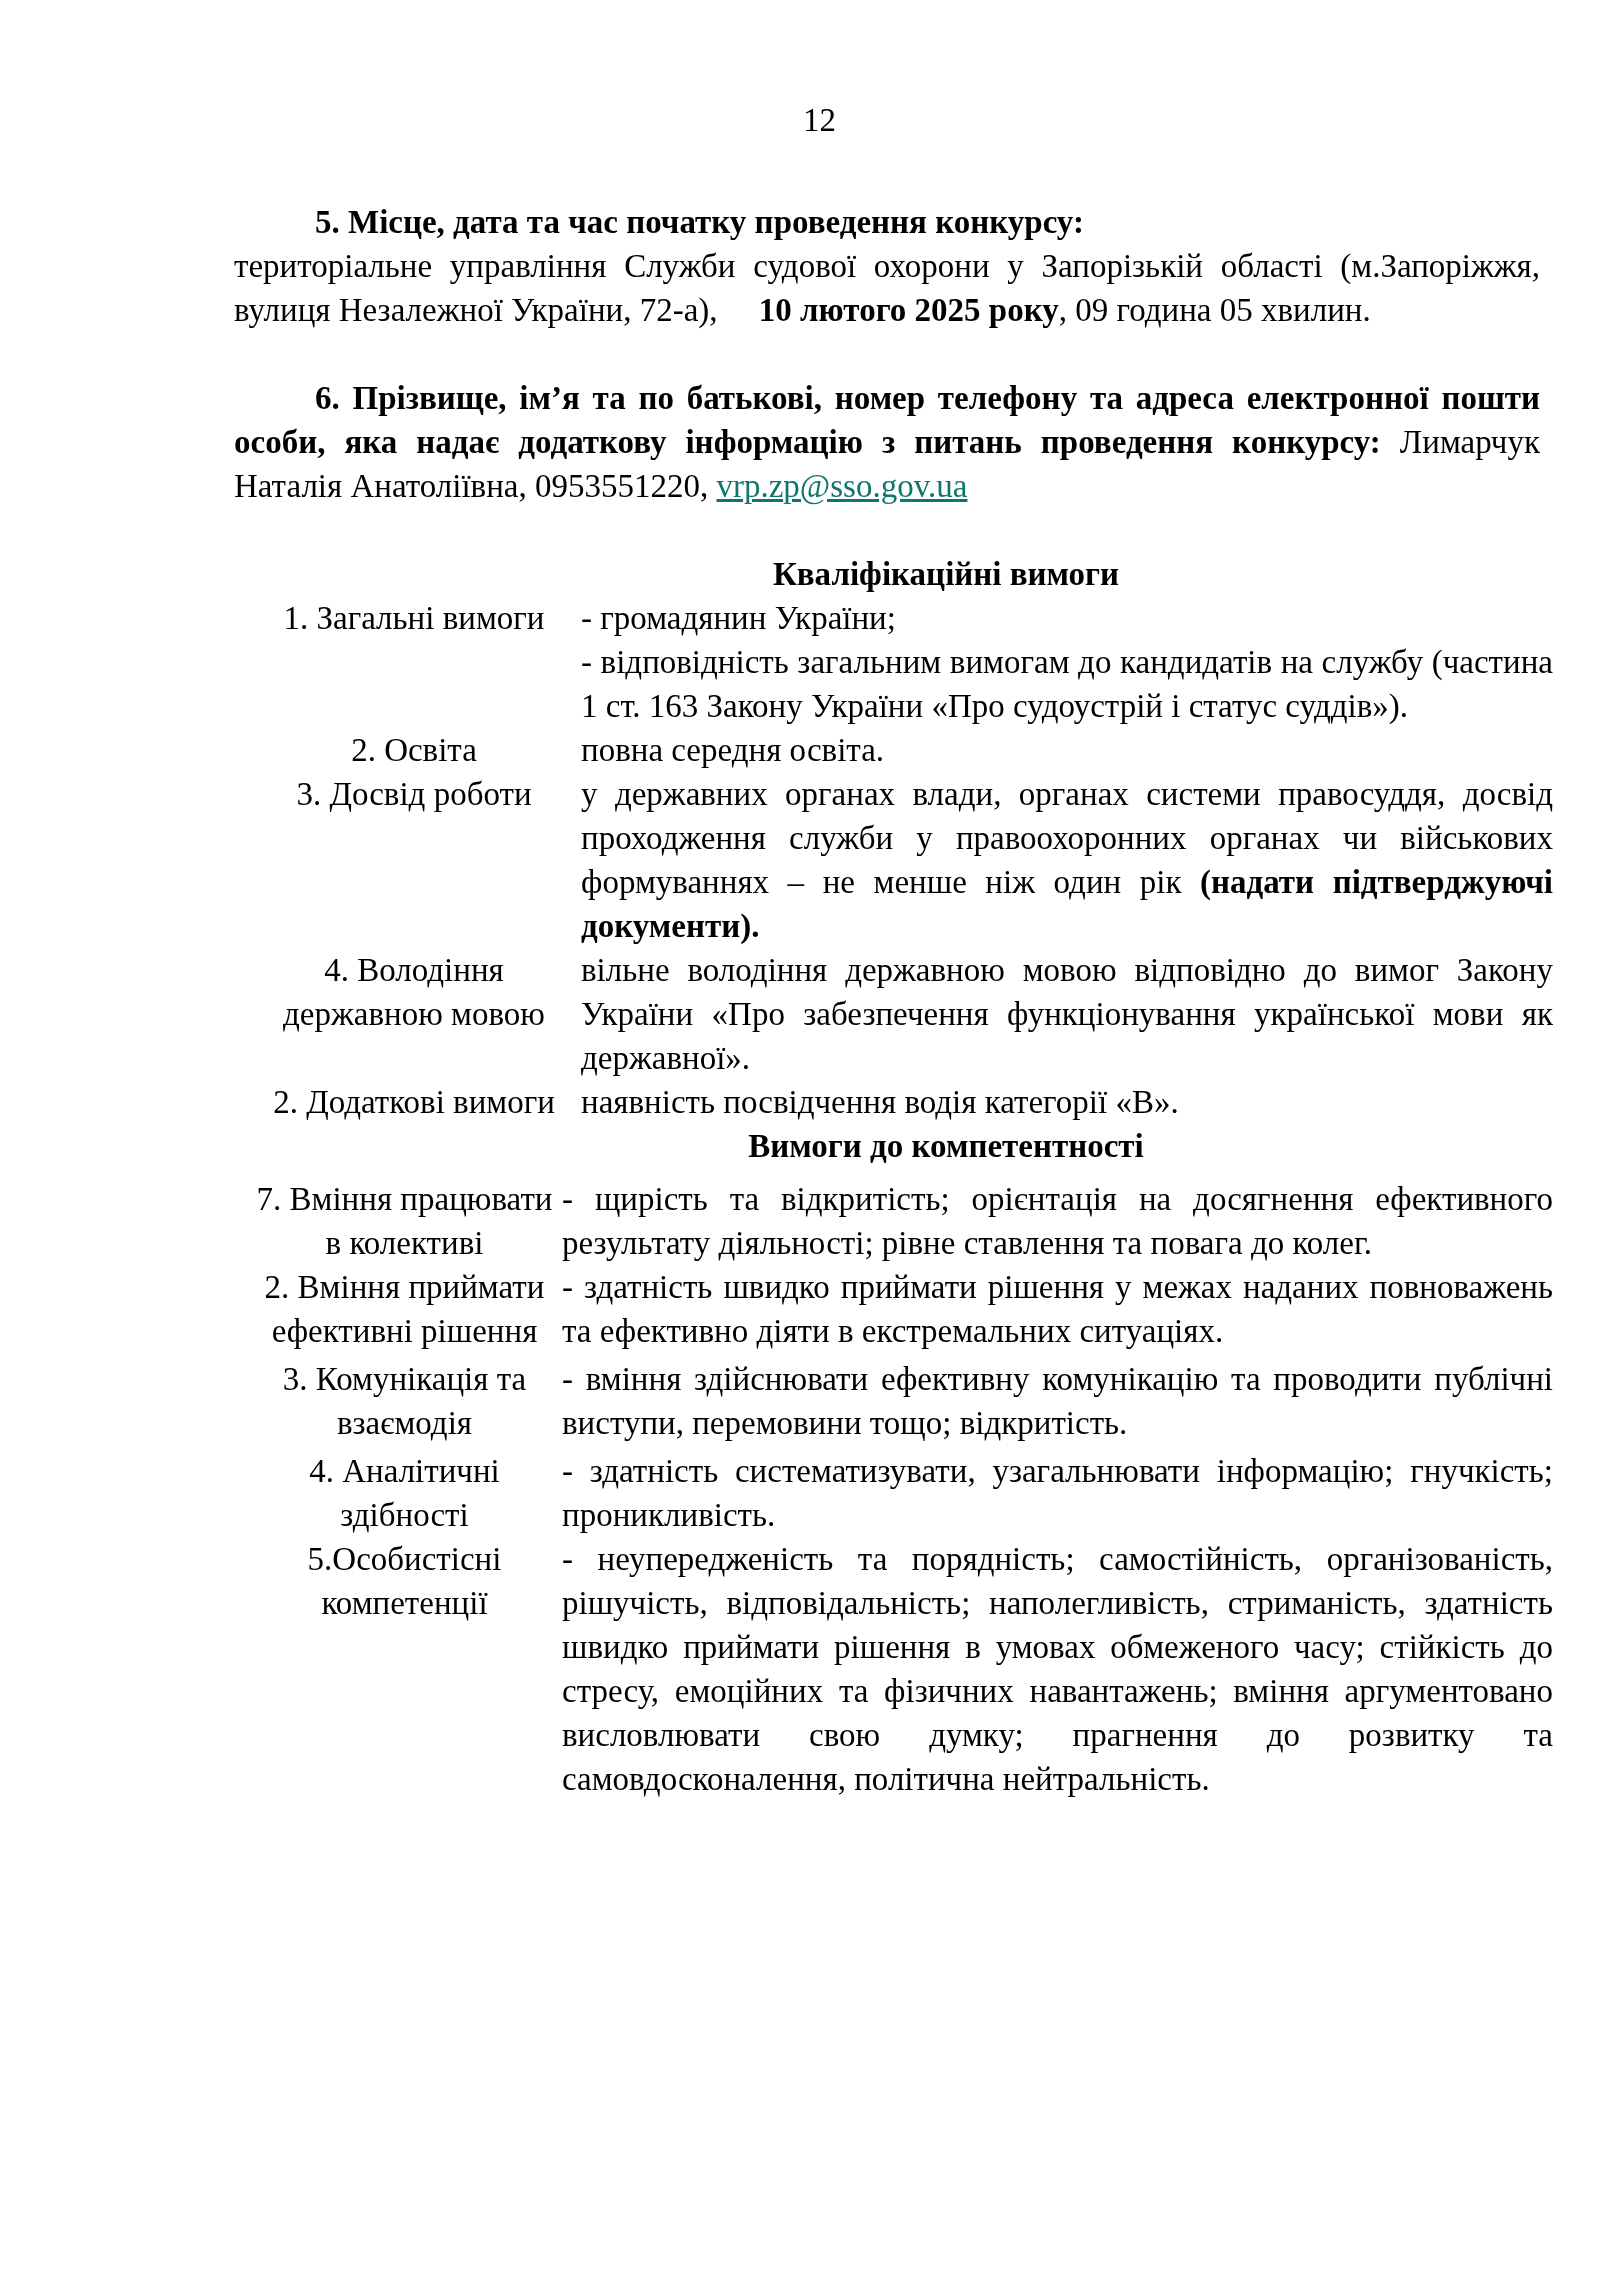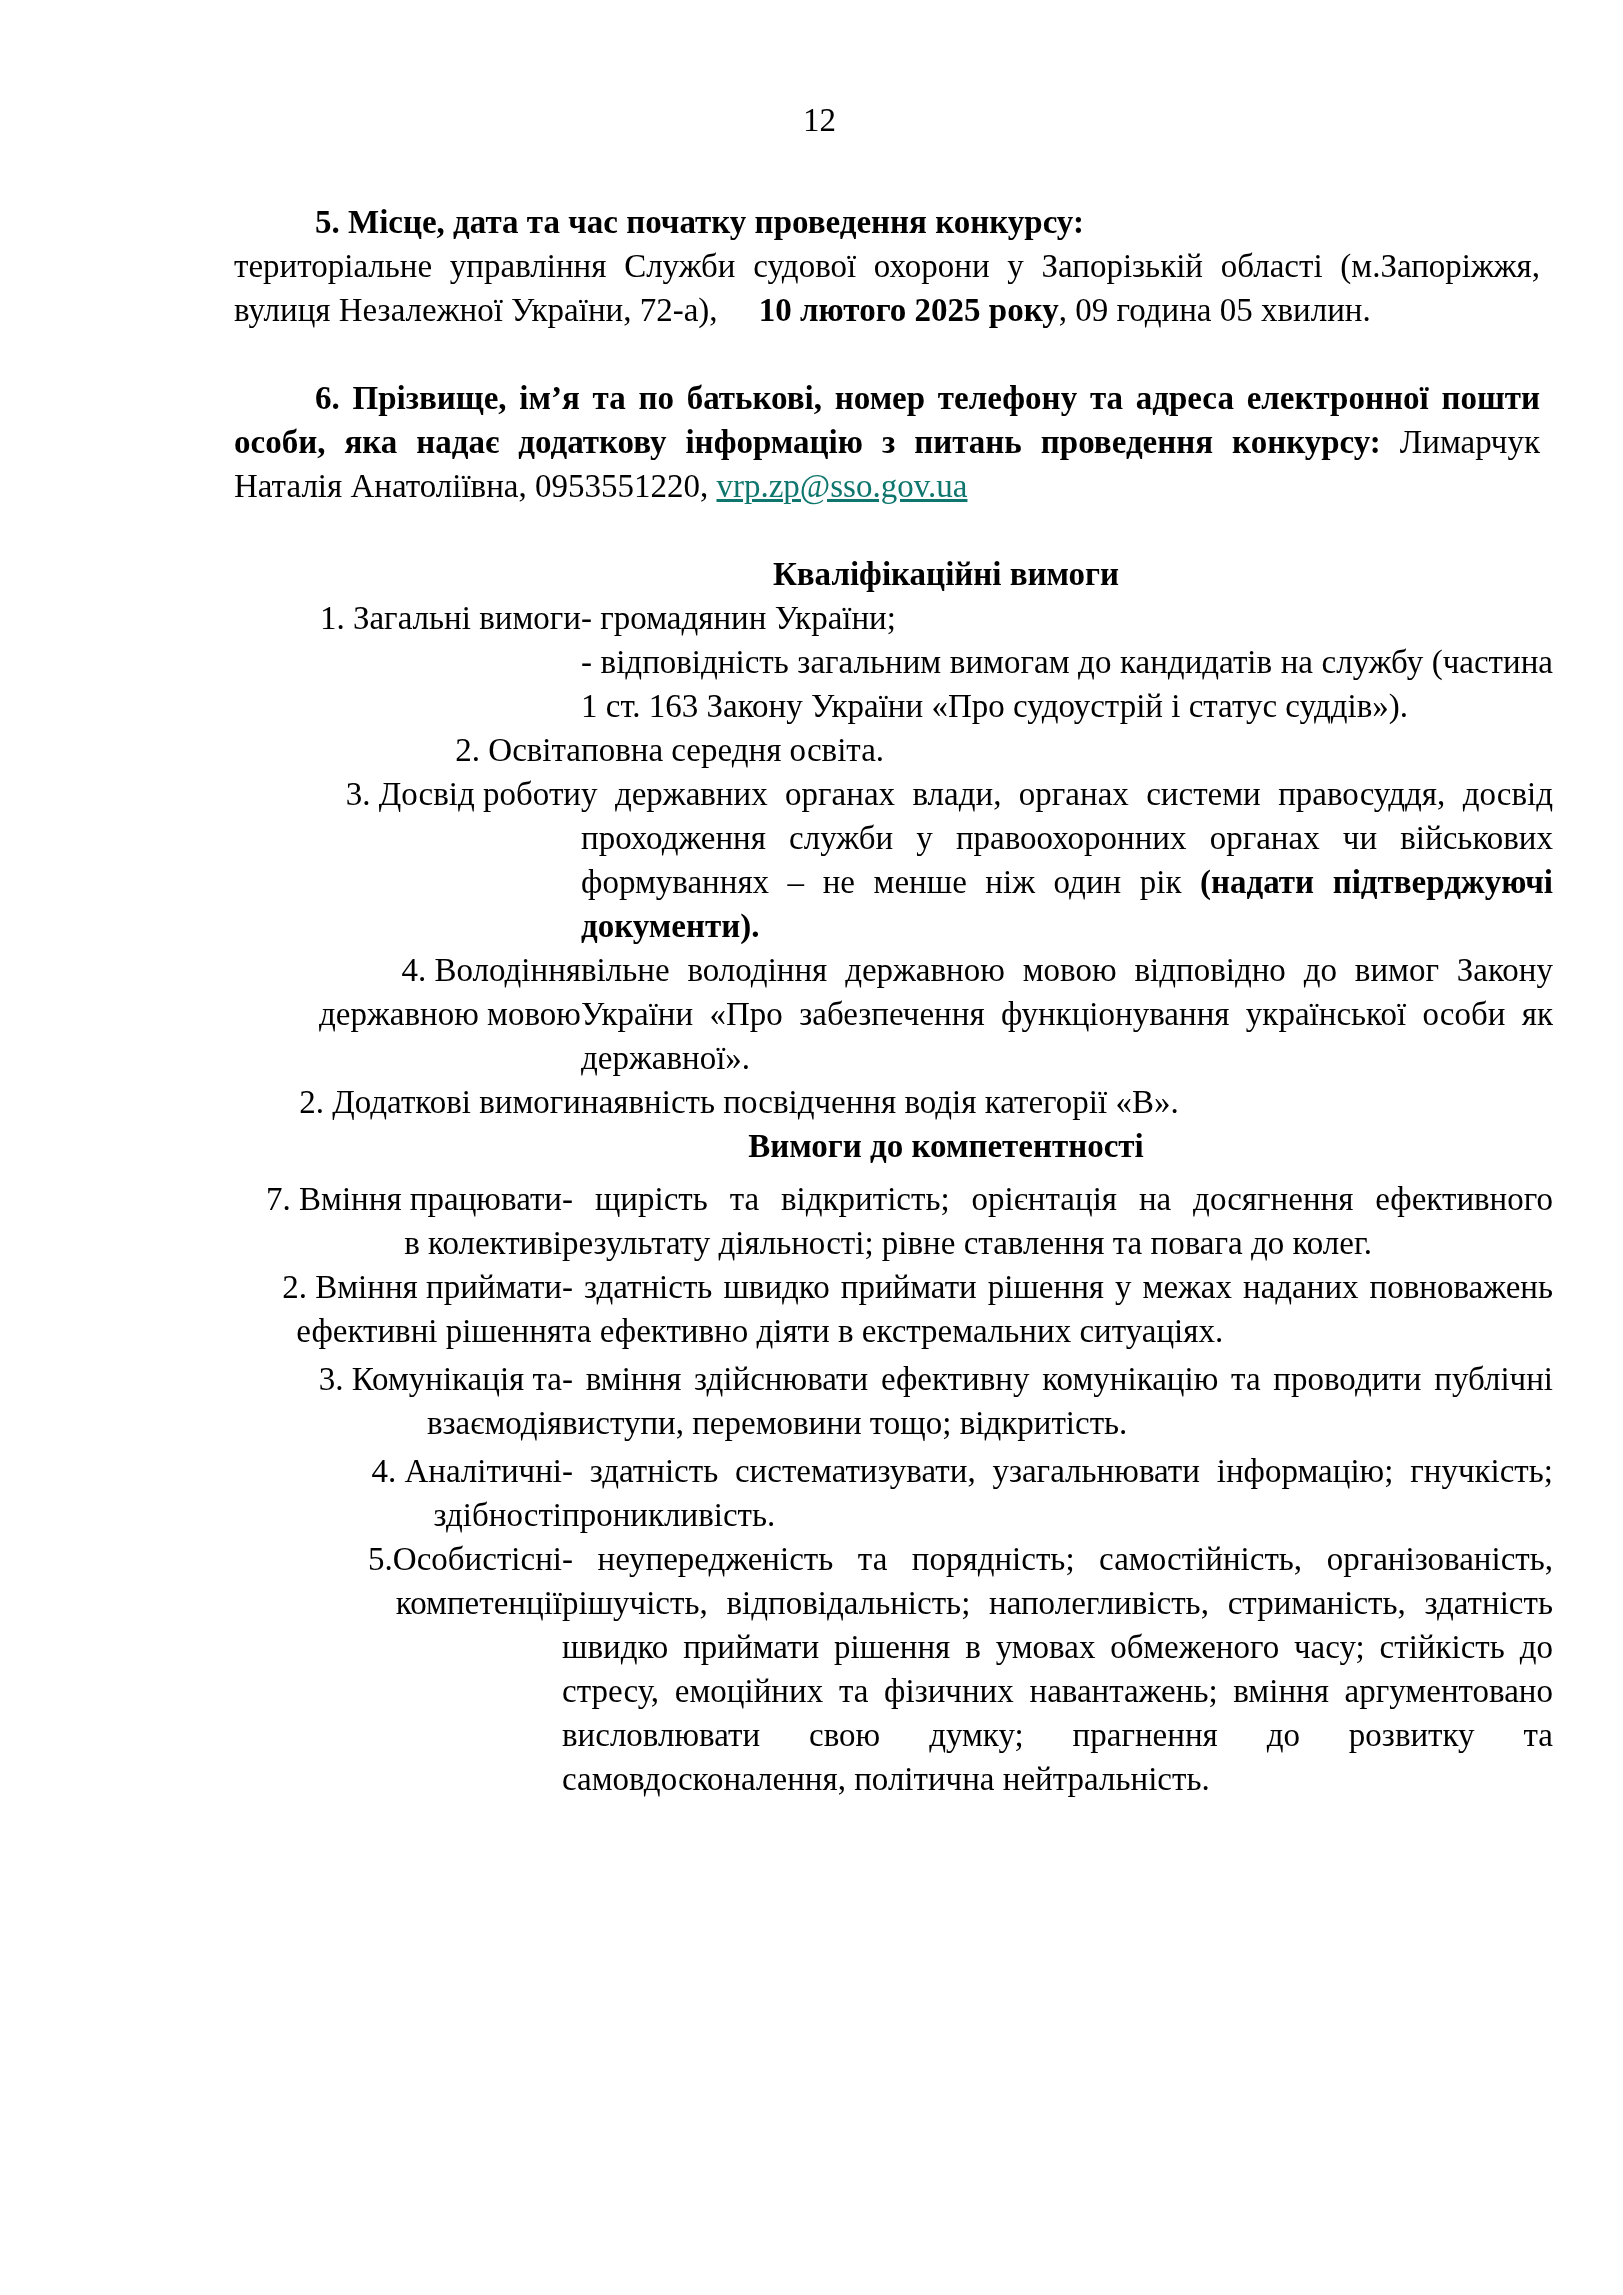--- a/index.html
+++ b/index.html
@@ -48,21 +48,21 @@
       width: 100%;
       border-collapse: collapse;
       margin-left: 13px;
     }
     .req-table td {
       vertical-align: top;
       padding: 0;
     }
     .req-table td.label {
       width: 321px;
-      text-align: right;
+      text-align: center;
     }
     .req-table td.value {
       text-align: justify;
     }
     .qual td.label { width: 334px; }
     .comp td.label { width: 315px; }
     .comp tr.gap td { padding-top: 3.9px; margin-top: 26px; }
   </style>
 </head>
 <body>
@@ -99,21 +99,21 @@
     <tr>
       <td class="label">2. Освіта</td>
       <td class="value">повна середня освіта.</td>
     </tr>
     <tr>
       <td class="label">3. Досвід роботи</td>
       <td class="value"><span>у державних органах влади, органах системи правосуддя, досвід проходження служби у правоохоронних органах чи військових формуваннях – не менше ніж один рік </span><span class="bold">(надати підтверджуючі документи).</span></td>
     </tr>
     <tr>
       <td class="label">4. Володіння державною мовою</td>
-      <td class="value">вільне володіння державною мовою відповідно до вимог Закону України «Про забезпечення функціонування української особи як державної».</td>
+      <td class="value">вільне володіння державною мовою відповідно до вимог Закону України «Про забезпечення функціонування української мови як державної».</td>
     </tr>
     <tr>
       <td class="label">2. Додаткові вимоги</td>
       <td class="value">наявність посвідчення водія категорії «В».</td>
     </tr>
   </tbody>
     </table>
 
   <p class="section-title" style="margin-bottom:9.2px;">Вимоги до компетентності</p>
 

